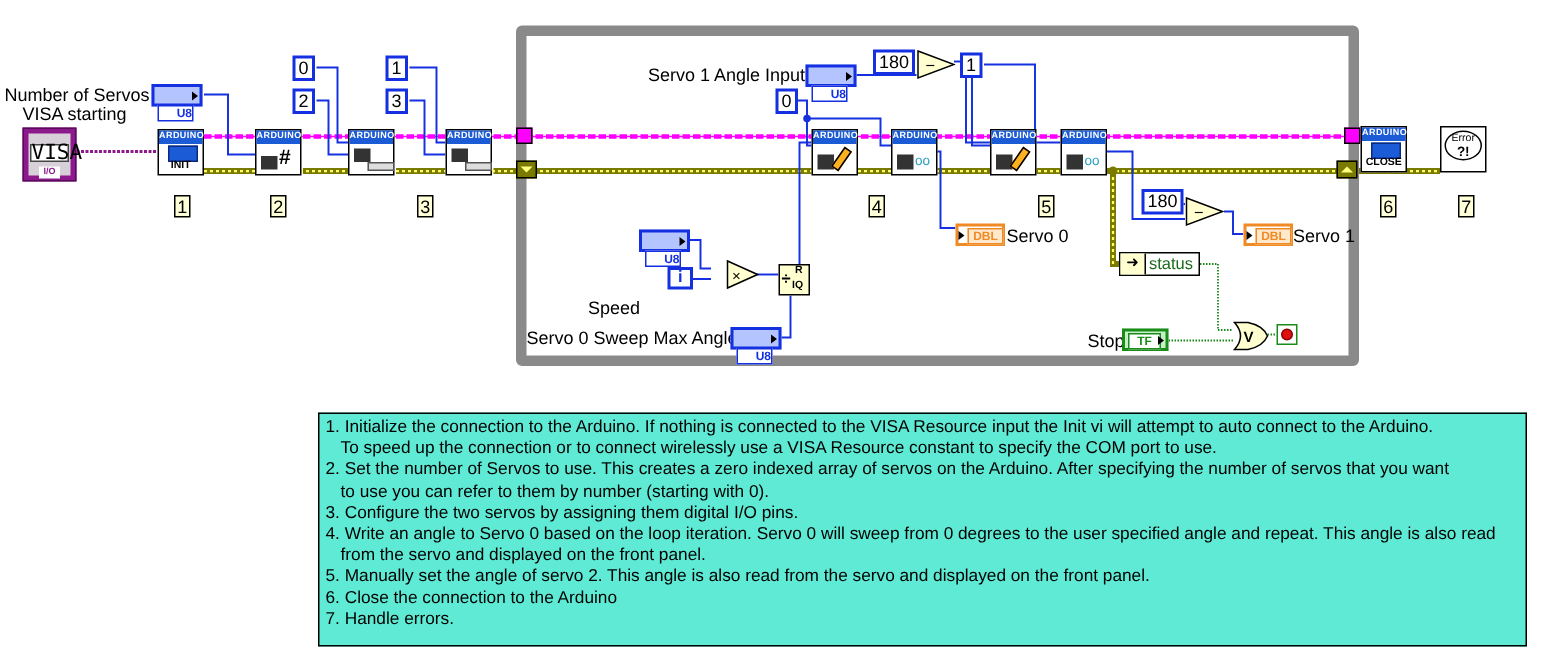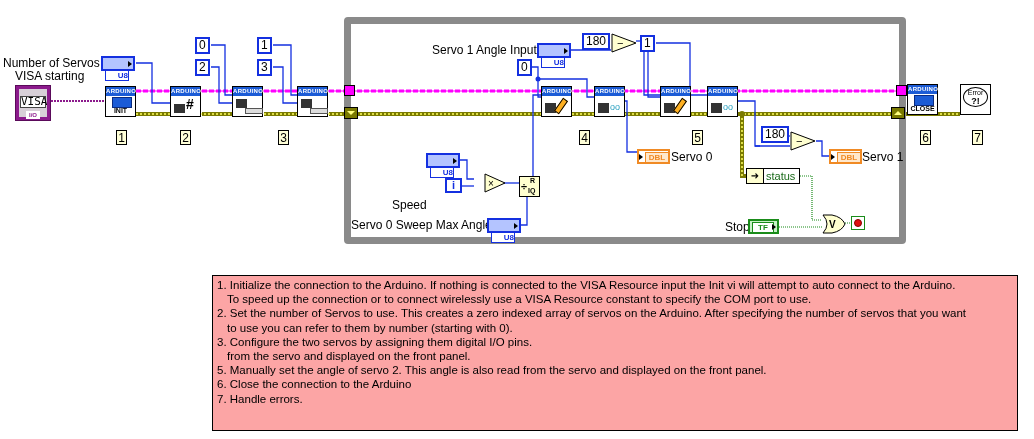--- a/index.html
+++ b/index.html
@@ -22,21 +22,21 @@
   .vi .body { position:relative; height:20px; font-size:8px; text-align:center; }
   .stepnum { position:absolute; width:11px; height:15px; border:1px solid #000; background:#ffffd8; font-size:12px;
              text-align:center; line-height:15px; box-sizing:border-box; }
   .ind-dbl { position:absolute; width:33px; height:15px; border:2px solid #f08a24; background:#fff; box-sizing:border-box; }
   .ind-dbl .inner { position:absolute; left:6px; top:1px; width:22px; height:9px; border:1px solid #f08a24;
                     background:#ffe8cc; font-size:8px; font-weight:bold; color:#f08a24; text-align:center; line-height:9px; }
   .ind-dbl .arrow { position:absolute; left:0; top:3px; width:0; height:0; border-left:4px solid #000;
                     border-top:3px solid transparent; border-bottom:3px solid transparent; }
   .loop-frame { position:absolute; left:344px; top:17px; width:562px; height:227px; border:7px solid #8a8a8a;
                 border-radius:4px; box-sizing:border-box; }
-  .comment { position:absolute; left:212px; top:275px; width:806px; height:156px; background:#fca5a5;
+  .comment { position:absolute; left:212px; top:275px; width:806px; height:156px; background:#5eead4;
              border:1px solid #000; box-sizing:border-box; font-size:11.5px; line-height:14.2px; padding:2px 4px; color:#000; }
   .comment .line { white-space:nowrap; }
   .comment .indent { padding-left:10px; }
   .tri { position:absolute; }
 </style>
 </head>
 <body>
 
 <svg class="wires" width="1034" height="439">
 
@@ -95,21 +95,21 @@
 <div class="abs" style="left:896px;top:85px;width:9px;height:9px;background:#ff00ff;border:1px solid #000;"></div>
 <div class="abs" style="left:891px;top:107px;width:14px;height:12px;background:#7a7a00;border:1px solid #000;box-sizing:border-box;">
   <div style="position:absolute;left:2px;top:3px;width:0;height:0;border-left:4px solid transparent;border-right:4px solid transparent;border-bottom:4px solid #ffff80;"></div>
 </div>
 
 <div class="lbl" style="left:3px;top:56px;">Number of Servos</div>
 <div class="lbl" style="left:15px;top:69px;">VISA starting</div>
 
 <div class="abs" style="left:15px;top:85px;width:36px;height:36px;background:#8c1a8c;box-sizing:border-box;border:1px solid #5a0a5a;">
   <div style="position:absolute;left:3px;top:3px;width:28px;height:28px;background:#d8d0d8;"></div>
-  <div style="position:absolute;left:4px;top:10px;width:24px;height:10px;background:#fff;border:1px solid #444;font-size:11px;line-height:10px;font-family:'DejaVu Sans Mono', monospace;">VISA</div>
+  <div style="position:absolute;left:4px;top:10px;width:24px;height:10px;background:#fff;border:1px solid #444;font-size:14px;line-height:10px;font-family:'DejaVu Sans Mono', monospace;">VISA</div>
   <div style="position:absolute;left:10px;top:25px;width:14px;height:8px;background:#fff;font-size:6px;line-height:8px;text-align:center;color:#8c1a8c;font-weight:bold;">I/O</div>
 </div>
 
 <div class="ctrl-u8" style="left:101px;top:56px;">
   <div class="inner">U8</div>
     <div class="arrow"></div>
 </div>
 
 <div class="const" style="left:195px;top:37px;">0</div>
 <div class="const" style="left:195px;top:59px;">2</div>
@@ -277,17 +277,18 @@
   <div style="position:absolute;left:0;right:0;top:4px;font-size:7px;text-align:center;">Error</div>
   <div style="position:absolute;left:0;right:0;top:11px;font-size:9px;font-weight:bold;text-align:center;">?!</div>
 </div>
 
 <div class="comment">
   <div class="line">1. Initialize the connection to the Arduino.  If nothing is connected to the VISA Resource input the Init vi will attempt to auto connect to the Arduino.</div>
   <div class="line indent">To speed up the connection or to connect wirelessly use a VISA Resource constant to specify the COM port to use.</div>
   <div class="line">2. Set the number of Servos to use.  This creates a zero indexed array of servos on the Arduino.  After specifying the number of servos that you want</div>
   <div class="line indent">to use you can refer to them by number (starting with 0).</div>
   <div class="line">3. Configure the two servos by assigning them digital I/O pins.</div>
+  <div class="line">4. Write an angle to Servo 0 based on the loop iteration.  Servo 0 will sweep from 0 degrees to the user specified angle and repeat.  This angle is also read</div>
   <div class="line indent">from the servo and displayed on the front panel.</div>
   <div class="line">5. Manually set the angle of servo 2.   This angle is also read from the servo and displayed on the front panel.</div>
   <div class="line">6. Close the connection to the Arduino</div>
   <div class="line">7. Handle errors.</div>
 </div>
 
 </body></html>

